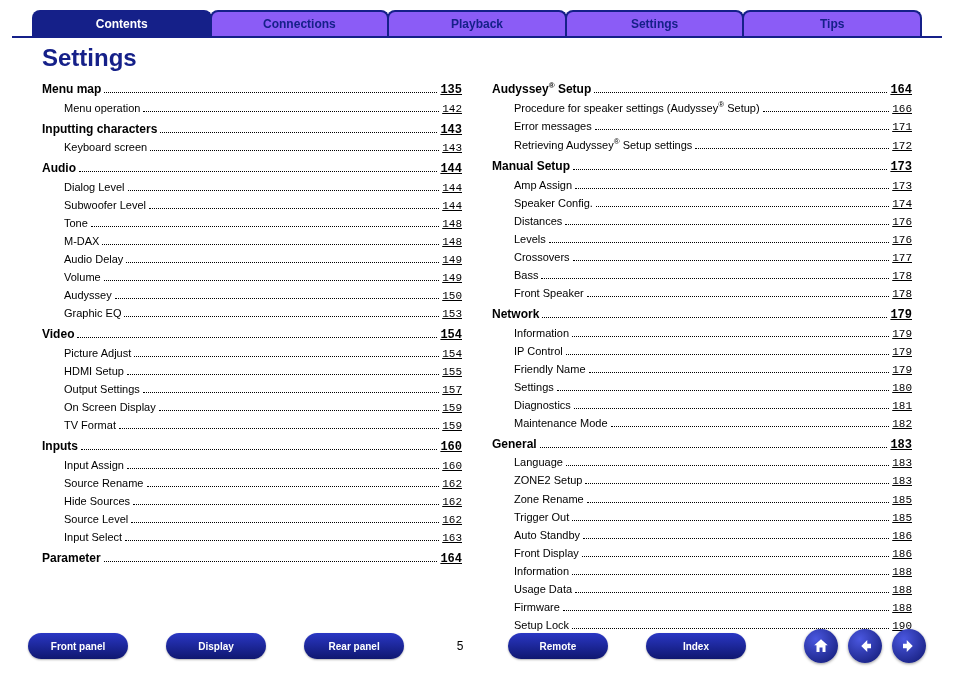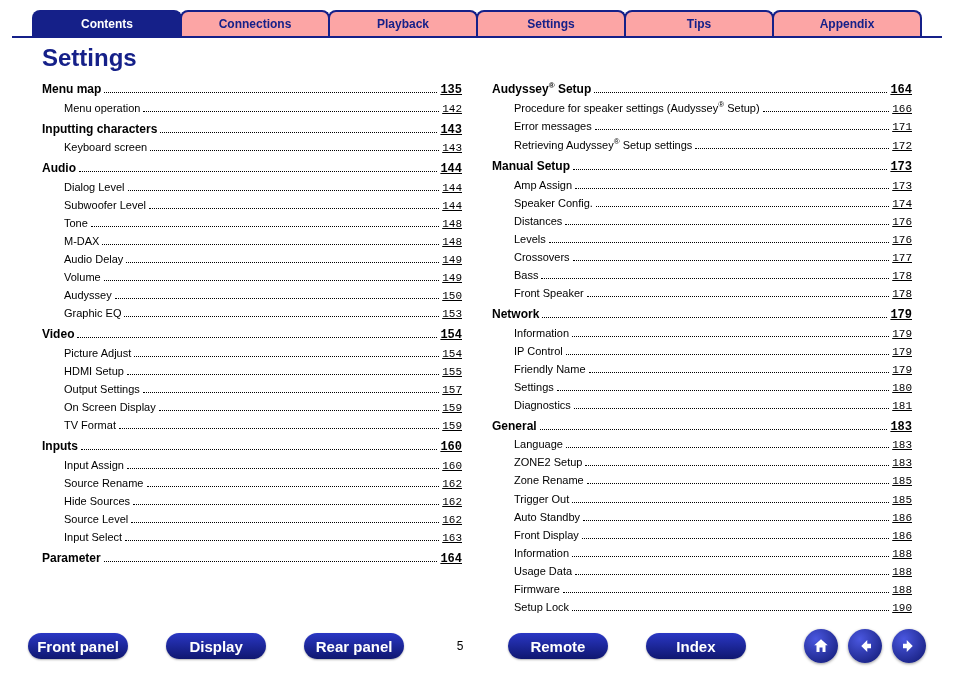--- a/index.html
+++ b/index.html
@@ -25,21 +25,21 @@
     align-items: flex-end;
     margin: 0 20px;
   }
   .tab {
     flex: 1;
     height: 26px;
     border: 2px solid #152089;
     border-bottom: none;
     border-top-left-radius: 8px;
     border-top-right-radius: 8px;
-    background: #fca5a5;
+    background: #8b5cf6;
     color: #152089;
     font-size: 12px;
     font-weight: bold;
     display: flex;
     align-items: center;
     justify-content: center;
     margin-left: -2px;
     cursor: pointer;
   }
   .tab:first-child { margin-left: 0; }
@@ -95,21 +95,21 @@
   .bottom {
     position: absolute;
     left: 0; right: 0; bottom: 10px;
     display: flex;
     align-items: center;
     padding: 0 28px;
   }
   .pill {
     background: linear-gradient(#2a37c4, #0f1770);
     color: #fff;
-    font-size: 15px;
+    font-size: 10px;
     font-weight: bold;
     border-radius: 14px;
     height: 26px;
     width: 112px;
     display: flex;
     align-items: center;
     justify-content: center;
     margin-right: 38px;
     cursor: pointer;
     box-shadow: 0 1px 2px rgba(0,0,0,.3);
@@ -139,21 +139,20 @@
 </head>
 <body>
 <div class="page">
 
 <div class="tabs" id="tabs">
       <div class="tab active">Contents</div>
       <div class="tab">Connections</div>
       <div class="tab">Playback</div>
       <div class="tab">Settings</div>
       <div class="tab">Tips</div>
-      <div class="tab">Appendix</div>
     </div>
 <div class="tabline"></div>
 
 <div class="title">Settings</div>
 
 <div class="cols">
   <div class="col" id="col0">
         <div class="toc-row lvl0">
           <span class="toc-label">Menu map</span>
           <span class="dots"></span>
@@ -368,20 +367,25 @@
         </div>
         <div class="toc-row lvl1">
           <span class="toc-label">Settings</span>
           <span class="dots"></span>
           <span class="toc-page">180</span>
         </div>
         <div class="toc-row lvl1">
           <span class="toc-label">Diagnostics</span>
           <span class="dots"></span>
           <span class="toc-page">181</span>
+        </div>
+        <div class="toc-row lvl1">
+          <span class="toc-label">Maintenance Mode</span>
+          <span class="dots"></span>
+          <span class="toc-page">182</span>
         </div>
         <div class="toc-row lvl0">
           <span class="toc-label">General</span>
           <span class="dots"></span>
           <span class="toc-page">183</span>
         </div>
         <div class="toc-row lvl1">
           <span class="toc-label">Language</span>
           <span class="dots"></span>
           <span class="toc-page">183</span>

